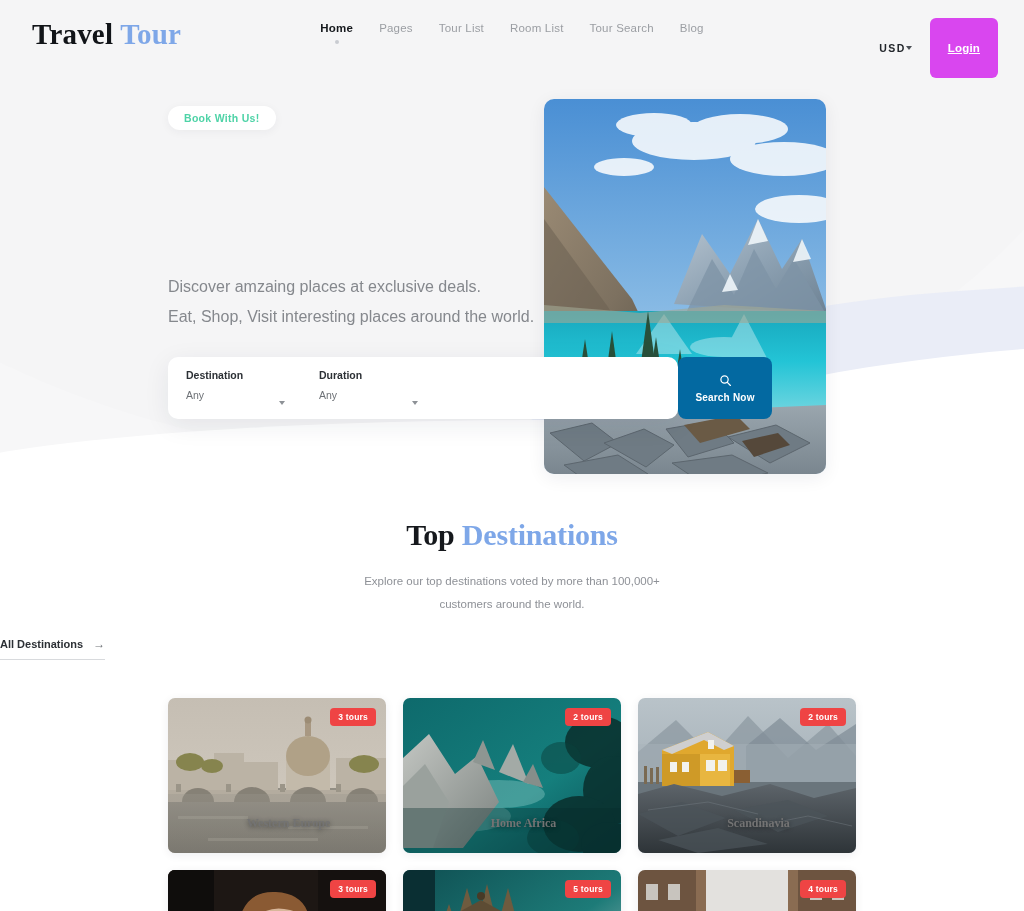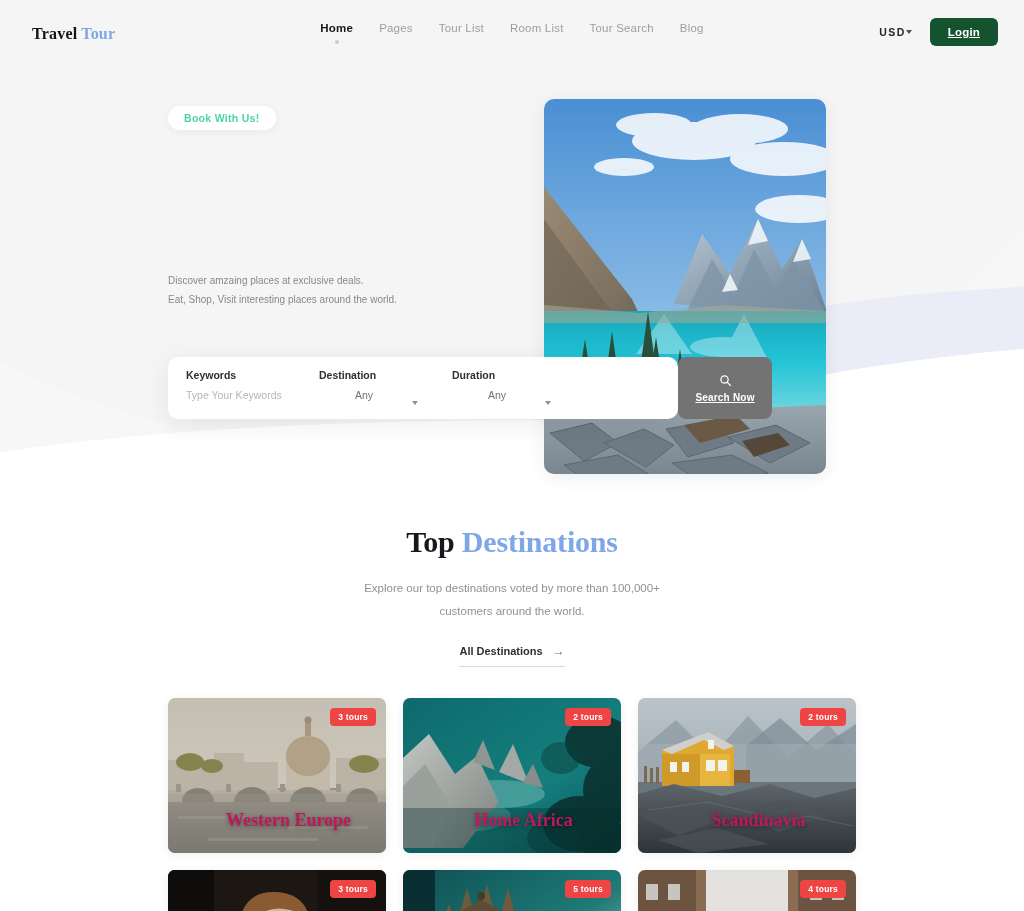--- a/index.html
+++ b/index.html
@@ -54,21 +54,21 @@
 
   
   .header {
     position: absolute; left:0; top:0; width:1024px; height:68px;
     display: flex; align-items: center;
     padding: 0 32px;
     z-index: 30;
   }
   .logo {
     font-family: "Liberation Serif", serif;
-    font-size: 16px; font-weight: 700; letter-spacing: .2px;
+    font-size: 29px; font-weight: 700; letter-spacing: .2px;
     color: #111418; white-space: nowrap;
   }
   .logo .accent { color: #7ea7e8; }
 
   .nav {
     position: absolute; left: 0; right: 0; top: 22px;
     display: flex; justify-content: center; gap: 26px;
     pointer-events: none;
   }
   .nav-item {
@@ -95,24 +95,24 @@
     font-size: 10.5px; font-weight: 700; letter-spacing: 1.4px;
     color: #22262b; cursor: pointer;
   }
   .caret-down {
     width: 0; height: 0;
     border-left: 3.5px solid transparent;
     border-right: 3.5px solid transparent;
     border-top: 4px solid #4b5056;
   }
   .login-btn {
-    background: #14532d; color: #fff;
+    background: #d946ef; color: #fff;
     font-size: 11.5px; font-weight: 700;
     border: none; border-radius: 6px;
-    padding: 8px 18px; cursor: pointer;
+    padding: 24px 18px; cursor: pointer;
     letter-spacing: .2px;
     text-decoration: underline;
   }
 
   
   .hero { position: absolute; left: 0; top: 0; width: 1024px; height: 500px; z-index: 10; }
 
   .badge-pill {
     position: absolute; left: 168px; top: 106px;
     background: #fff; border-radius: 20px;
@@ -125,83 +125,82 @@
   .hero-title {
     position: absolute; left: 166px; top: 142px;
     font-family: "Liberation Serif", serif;
     font-size: 52px; font-weight: 700; line-height: 1.1;
     color: #15181c; letter-spacing: -0.5px;
   }
   .hero-title .accent { color: #5b8def; }
 
   .hero-sub {
     position: absolute; left: 168px; top: 272px;
-    font-size: 10px; line-height: 1.85; color: #85888d;
+    font-size: 16px; line-height: 1.85; color: #85888d;
   }
 
   
   .search-card {
     position: absolute; left: 168px; top: 357px;
     width: 510px; height: 62px;
     background: #fff; border-radius: 10px;
     box-shadow: 0 6px 26px rgba(30,40,60,.08);
     display: flex; align-items: stretch;
     z-index: 20;
   }
   .sf {
     position: relative;
     padding: 12px 14px 0 18px;
     width: 133px;
   }
   .sf-label { font-size: 10.5px; color: #2c3035; font-weight: 600; margin-bottom: 8px; }
   .sf-value { font-size: 10.5px; color: #b3b6bb; }
-  .sf-value.filled { color: #6d7176; margin-left: 36px; }
+  .sf-value.filled { color: #6d7176; }
   .sf-caret {
     position: absolute; right: 16px; bottom: 14px;
     width: 0; height: 0;
     border-left: 3.5px solid transparent;
     border-right: 3.5px solid transparent;
     border-top: 4px solid #8d9196;
   }
   .search-btn {
     position: absolute; right: -94px; top: 0;
     width: 94px; height: 62px;
-    background: #737373; color: #fff;
+    background: #0369a1; color: #fff;
     border: none; border-radius: 8px;
     display: flex; flex-direction: column;
     align-items: center; justify-content: center; gap: 5px;
     cursor: pointer;
-    text-decoration: underline;
   }
   .search-btn .lbl { font-size: 10px; font-weight: 600; letter-spacing: .2px; }
 
   
   .hero-img {
     position: absolute; left: 544px; top: 99px;
     width: 282px; height: 375px;
     border-radius: 10px;
     overflow: hidden;
     z-index: 15;
     box-shadow: 0 4px 18px rgba(20,30,50,.07);
   }
 
   
   .dest-section { position: absolute; left: 0; top: 500px; width: 1024px; z-index: 12; }
   .sec-title {
     text-align: center;
     font-family: "Liberation Serif", serif;
     font-size: 30px; font-weight: 700; color: #15181c;
-    margin-top: 25px; letter-spacing: -.2px;
+    margin-top: 18px; letter-spacing: -.2px;
   }
   .sec-title .accent { color: #7ea7e8; }
   .sec-sub {
     text-align: center; margin-top: 18px;
     font-size: 11.5px; line-height: 2.0; color: #8e9197;
   }
-  .all-dest-wrap { display: flex; justify-content: center; margin-top: 22px; }
+  .all-dest-wrap { display: flex; justify-content: flex-start; margin-top: 22px; }
   .all-dest {
     display: inline-flex; align-items: center; gap: 10px;
     font-size: 11px; color: #2c3035; font-weight: 600;
     padding-bottom: 9px;
     border-bottom: 1px solid #d8dadd;
     cursor: pointer;
   }
   .arrow-r { color: #6f7378; font-size: 12px; line-height: 1; }
 
   
@@ -225,21 +224,21 @@
     background: #ef4444; color: #fff;
     font-size: 8.5px; font-weight: 700;
     padding: 4px 8px; border-radius: 4px;
     letter-spacing: .2px;
     z-index: 4;
   }
   .card-name {
     position: absolute; left: 0; right: 0; bottom: 22px;
     text-align: center;
     font-family: "Liberation Serif", serif;
-    font-size: 18px; font-weight: 700; color: #be185d;
+    font-size: 12px; font-weight: 700; color: #737373;
     text-shadow: 0 1px 5px rgba(0,0,0,.45);
     z-index: 4;
     margin-left: 23px;
   }
   .card-art { position: absolute; inset: 0; }
 </style>
 </head>
 <body>
 
 <div class="page">
@@ -361,24 +360,20 @@
           <path d="M184 338 l48 -12 l34 18 l-40 20 Z"></path>
           <path d="M20 366 l54 -10 l30 19 l-52 14 Z"></path>
           <path d="M128 364 l60 -8 l36 18 l-60 14 Z"></path>
         </g>
         <path d="M140 326 l52 -10 l14 14 l-50 14 Z" fill="#6a5a45"></path>
         <path d="M198 342 l36 -8 l12 12 l-36 12 Z" fill="#55483a"></path>
       </svg>
     </div>
 
     <div class="search-card">
-      <div class="sf">
-        <div class="sf-label">Keywords</div>
-        <div class="sf-value">Type Your Keywords</div>
-      </div>
       <div class="sf">
         <div class="sf-label">Destination</div>
         <div class="sf-value filled">Any</div>
         <span class="sf-caret"></span>
       </div>
       <div class="sf">
         <div class="sf-label">Duration</div>
         <div class="sf-value filled">Any</div>
         <span class="sf-caret"></span>
       </div>

